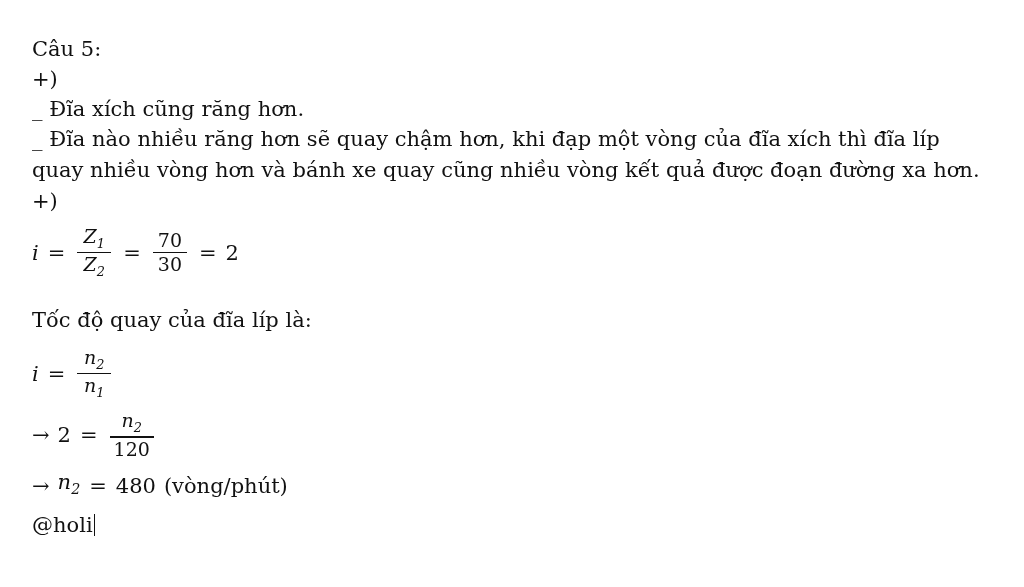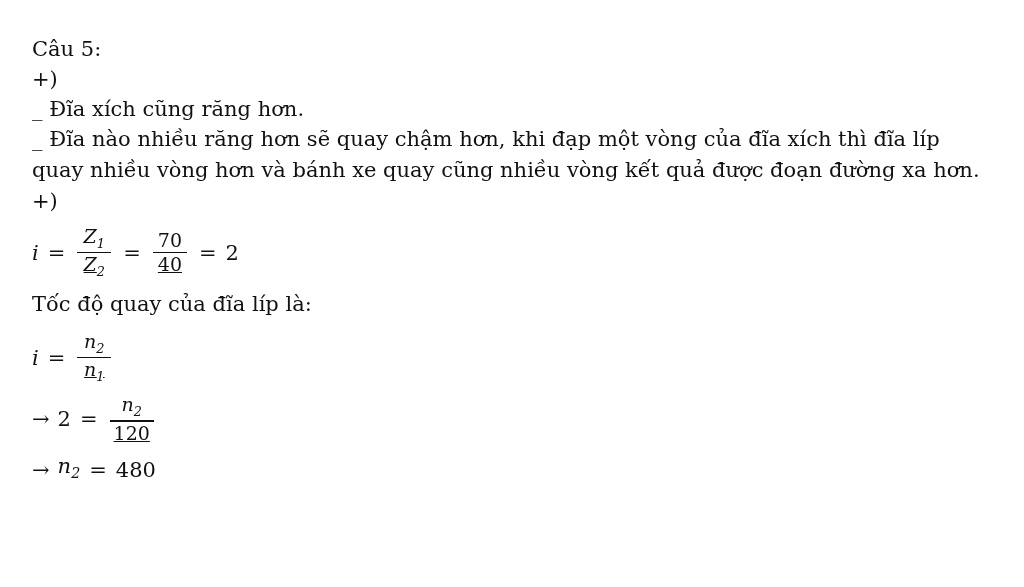--- a/index.html
+++ b/index.html
@@ -66,36 +66,35 @@
     padding-bottom: 1px;
   }
   .frac .bar {
     width: 100%;
     min-width: 34px;
     height: 1.6px;
     background: #111111;
   }
   .frac .den {
     padding-top: 1px;
-    text-decoration: underline;
   }
   .frac.italic .num,
   .frac.italic .den {
     font-style: italic;
   }
   .sub {
     font-size: 0.68em;
     vertical-align: sub;
     font-style: italic;
   }
   .math-row-1 { margin-top: 10px; }
   .math-row-2 { margin-top: 12px; }
   .math-row-3 { margin-top: 10px; }
   .math-row-4 { margin-top: 8px; }
-  .text-row { margin-top: 10px; }
+  .text-row { margin-top: 26px; }
   .caret {
     display: inline-block;
     width: 1.5px;
     height: 22px;
     background: #111111;
     vertical-align: -4px;
     margin-left: 1px;
   }
 </style>
 </head>
@@ -119,21 +118,21 @@
     <span class="op">=</span>
     <span class="frac italic">
       <span class="num"><span>Z</span><span class="sub">1</span></span>
       <span class="bar"></span>
       <span class="den"><span>Z</span><span class="sub">2</span></span>
     </span>
     <span class="op">=</span>
     <span class="frac">
       <span class="num">70</span>
       <span class="bar"></span>
-      <span class="den">40</span>
+      <span class="den">30</span>
     </span>
     <span class="op">=</span>
     <span>2</span>
   </div>
 
   <div class="line text-row">Tốc độ quay của đĩa líp là:</div>
 
   <div class="math math-row-2">
     <span class="sym">i</span>
     <span class="op">=</span>
@@ -153,16 +152,18 @@
       <span class="bar"></span>
       <span class="den">120</span>
     </span>
   </div>
 
   <div class="math math-row-4">
     <span class="arrow">→</span>
     <span class="sym"><span>n</span><span class="sub">2</span></span>
     <span class="op">=</span>
     <span>480</span>
+    <span style="margin-left:8px">(vòng/phút)</span>
   </div>
 
+  <div class="line" style="margin-top:6px"><span>@holi</span><span class="caret"></span></div>
 
 </div>
 
 </body></html>

